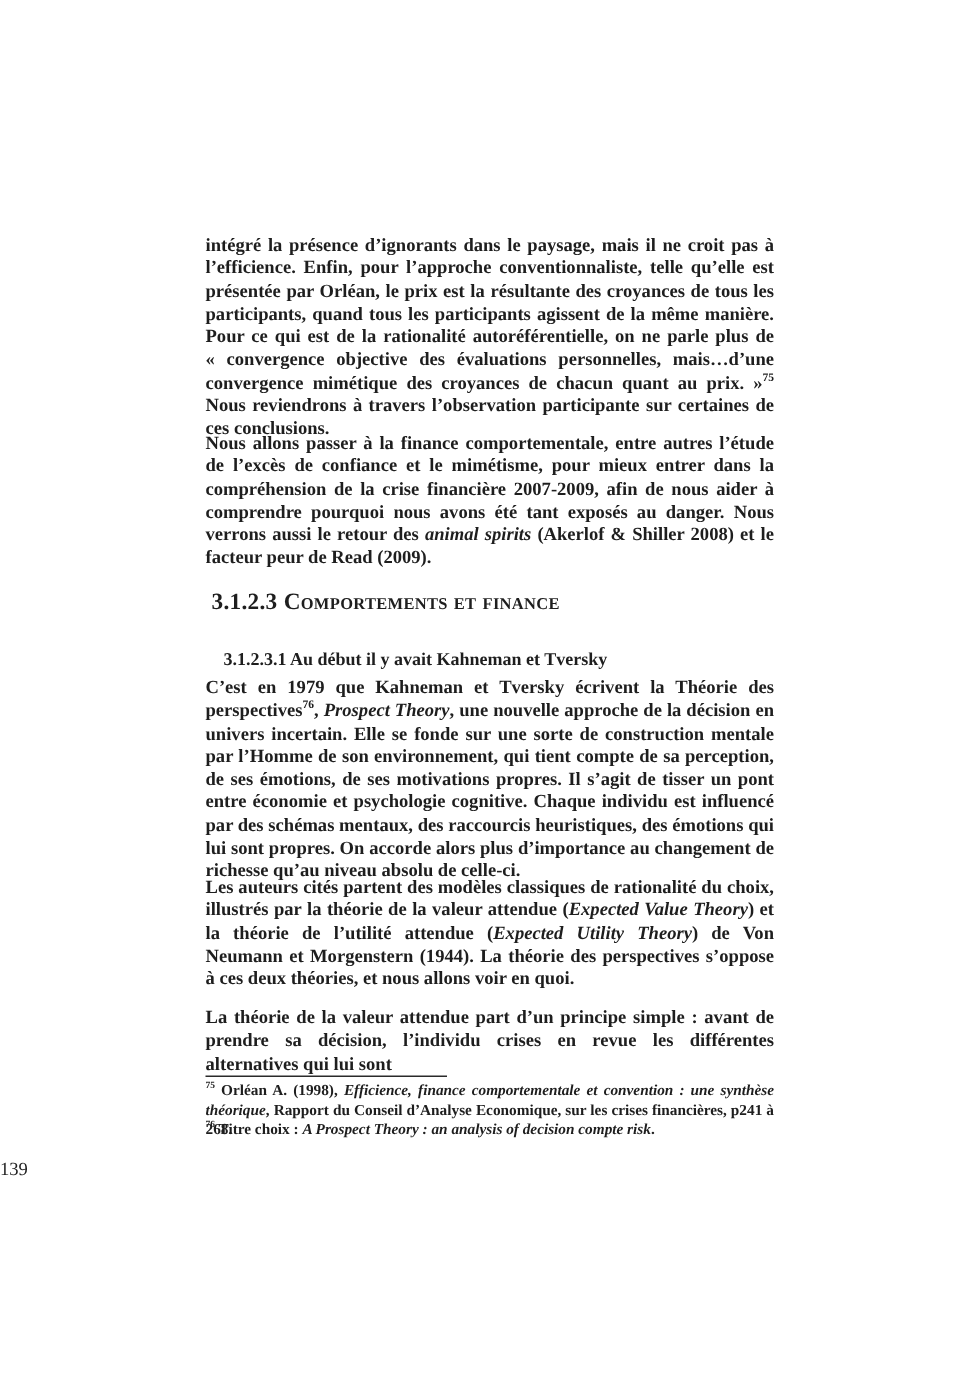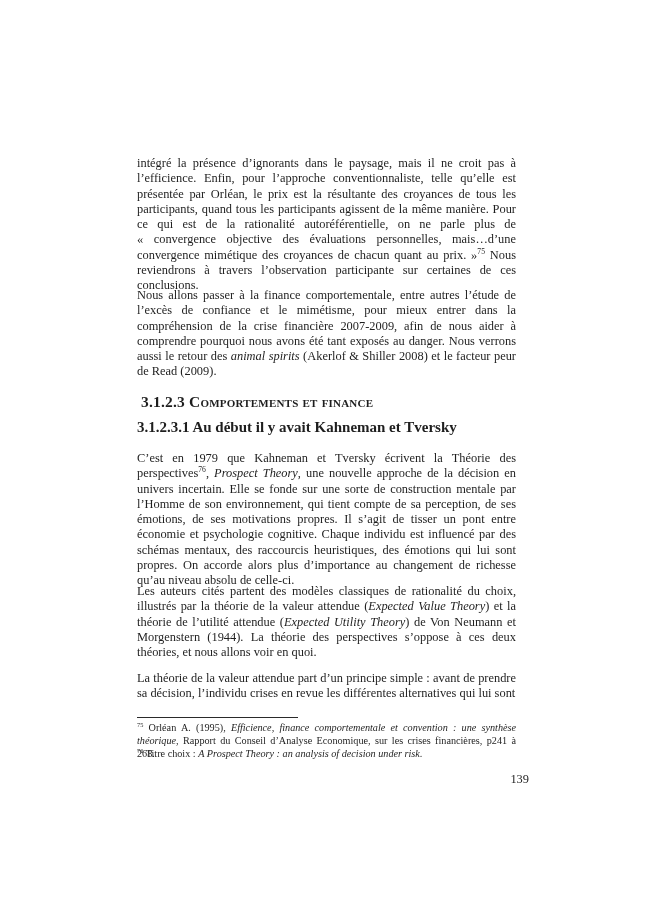--- a/index.html
+++ b/index.html
@@ -6,45 +6,45 @@
   .page{
     position:relative;
     width:650px;height:920px;
     margin:0 auto;
     background:#ffffff;
     font-family:"Liberation Serif","DejaVu Serif",serif;
     color:#1e1e1e;
     overflow:hidden;
   }
   .content{position:absolute;left:137px;top:156px;width:379px;}
-  .blk{position:absolute;left:0;width:100%;}
+  .blk{position:absolute;left:0;width:100%;font-weight:bold;}
   .para{font-size:12.4px;line-height:15.3px;text-align:justify;}
   .para sup, .fn sup{font-size:0.62em;line-height:0;vertical-align:super;}
   .it{font-style:italic;}
   .h-section{
     font-size:15.5px;line-height:17px;
     font-variant:small-caps;
     font-weight:bold;
     letter-spacing:0.2px;
     margin:4px;
   }
   .h-sub{
-    font-size:15px;line-height:15px;
+    font-size:12px;line-height:15px;
     font-weight:bold;
-    margin:0;
+    margin:12px;
   }
   .fn{font-size:10.2px;line-height:13px;text-align:justify;}
   .fn-rule{
     position:absolute;left:0;top:561px;
     width:161px;height:0;
     border-top:1px solid #2a2a2a;
   }
   .page-number{
     position:absolute;top:772px;left:0;width:529px;
-    text-align:right;
+    text-align:left;
     font-size:12.4px;color:#1e1e1e;font-family:Liberation Serif, serif;
   }
 </style>
 </head>
 <body>
 
 <div class="page">
   <div class="content">
 
     <div class="blk para" style="top:0px"><span>intégré la présence d’ignorants dans le paysage, mais il ne croit pas à l’efficience. Enfin, pour l’approche conventionnaliste, telle qu’elle est présentée par Orléan, le prix est la résultante des croyances de tous les participants, quand tous les participants agissent de la même manière. Pour ce qui est de la rationalité autoréférentielle, on ne parle plus de «&nbsp;convergence objective des évaluations personnelles, mais…d’une convergence mimétique des croyances de chacun quant au prix.&nbsp;»</span><sup>75</sup><span> Nous reviendrons à travers l’observation participante sur certaines de ces conclusions.</span></div>
@@ -56,20 +56,20 @@
     <h3 class="blk h-sub" style="top:264px">3.1.2.3.1 Au début il y avait Kahneman et Tversky</h3>
 
     <div class="blk para" style="top:295px"><span>C’est en 1979 que Kahneman et Tversky écrivent la Théorie des perspectives</span><sup>76</sup><span>, </span><span class="it">Prospect Theory</span><span>, une nouvelle approche de la décision en univers incertain. Elle se fonde sur une sorte de construction mentale par l’Homme de son environnement, qui tient compte de sa perception, de ses émotions, de ses motivations propres. Il s’agit de tisser un pont entre économie et psychologie cognitive. Chaque individu est influencé par des schémas mentaux, des raccourcis heuristiques, des émotions qui lui sont propres. On accorde alors plus d’importance au changement de richesse qu’au niveau absolu de celle-ci.</span></div>
 
     <div class="blk para" style="top:428px"><span>Les auteurs cités partent des modèles classiques de rationalité du choix, illustrés par la théorie de la valeur attendue (</span><span class="it">Expected Value Theory</span><span>) et la théorie de l’utilité attendue (</span><span class="it">Expected Utility Theory</span><span>) de Von Neumann et Morgenstern (1944). La théorie des perspectives s’oppose à ces deux théories, et nous allons voir en quoi.</span></div>
 
     <div class="blk para" style="top:515px"><span>La théorie de la valeur attendue part d’un principe simple : avant de prendre sa décision, l’individu crises en revue les différentes alternatives qui lui sont</span></div>
 
     <div class="fn-rule"></div>
 
-    <div class="blk fn" style="top:565px"><sup>75</sup><span><span> Orléan A. (1995), </span><span class="it">Efficience, finance comportementale et convention : une synthèse théorique</span><span>, Rapport du Conseil d’Analyse Economique, sur les crises financières, p241 à 268.</span></span></div>
+    <div class="blk fn" style="top:565px"><sup>75</sup><span><span> Orléan A. (1998), </span><span class="it">Efficience, finance comportementale et convention : une synthèse théorique</span><span>, Rapport du Conseil d’Analyse Economique, sur les crises financières, p241 à 268.</span></span></div>
 
-    <div class="blk fn" style="top:591px"><sup>76</sup><span><span> Titre choix : </span><span class="it">A Prospect Theory : an analysis of decision under risk</span><span>.</span></span></div>
+    <div class="blk fn" style="top:591px"><sup>76</sup><span><span> Titre choix : </span><span class="it">A Prospect Theory : an analysis of decision compte risk</span><span>.</span></span></div>
 
   </div>
 
   <div class="page-number">139</div>
 </div>
 
 </body></html>

